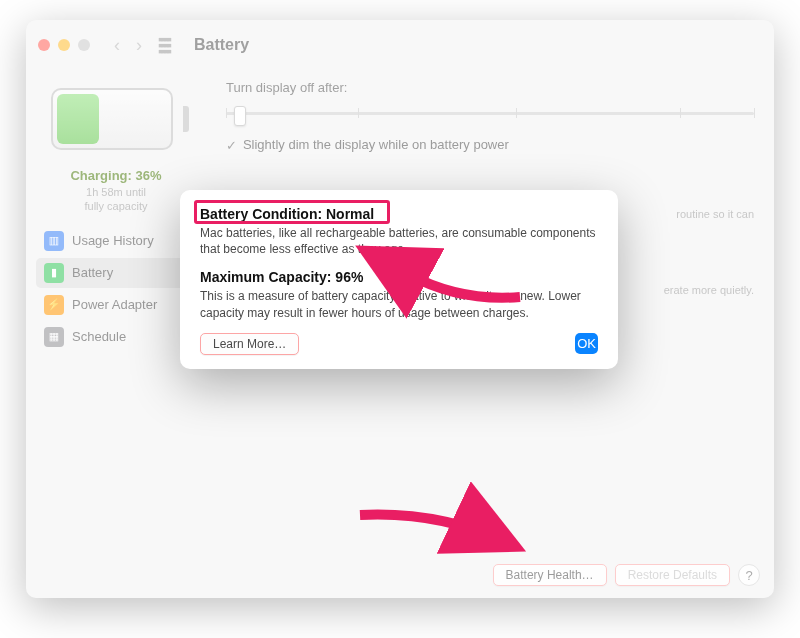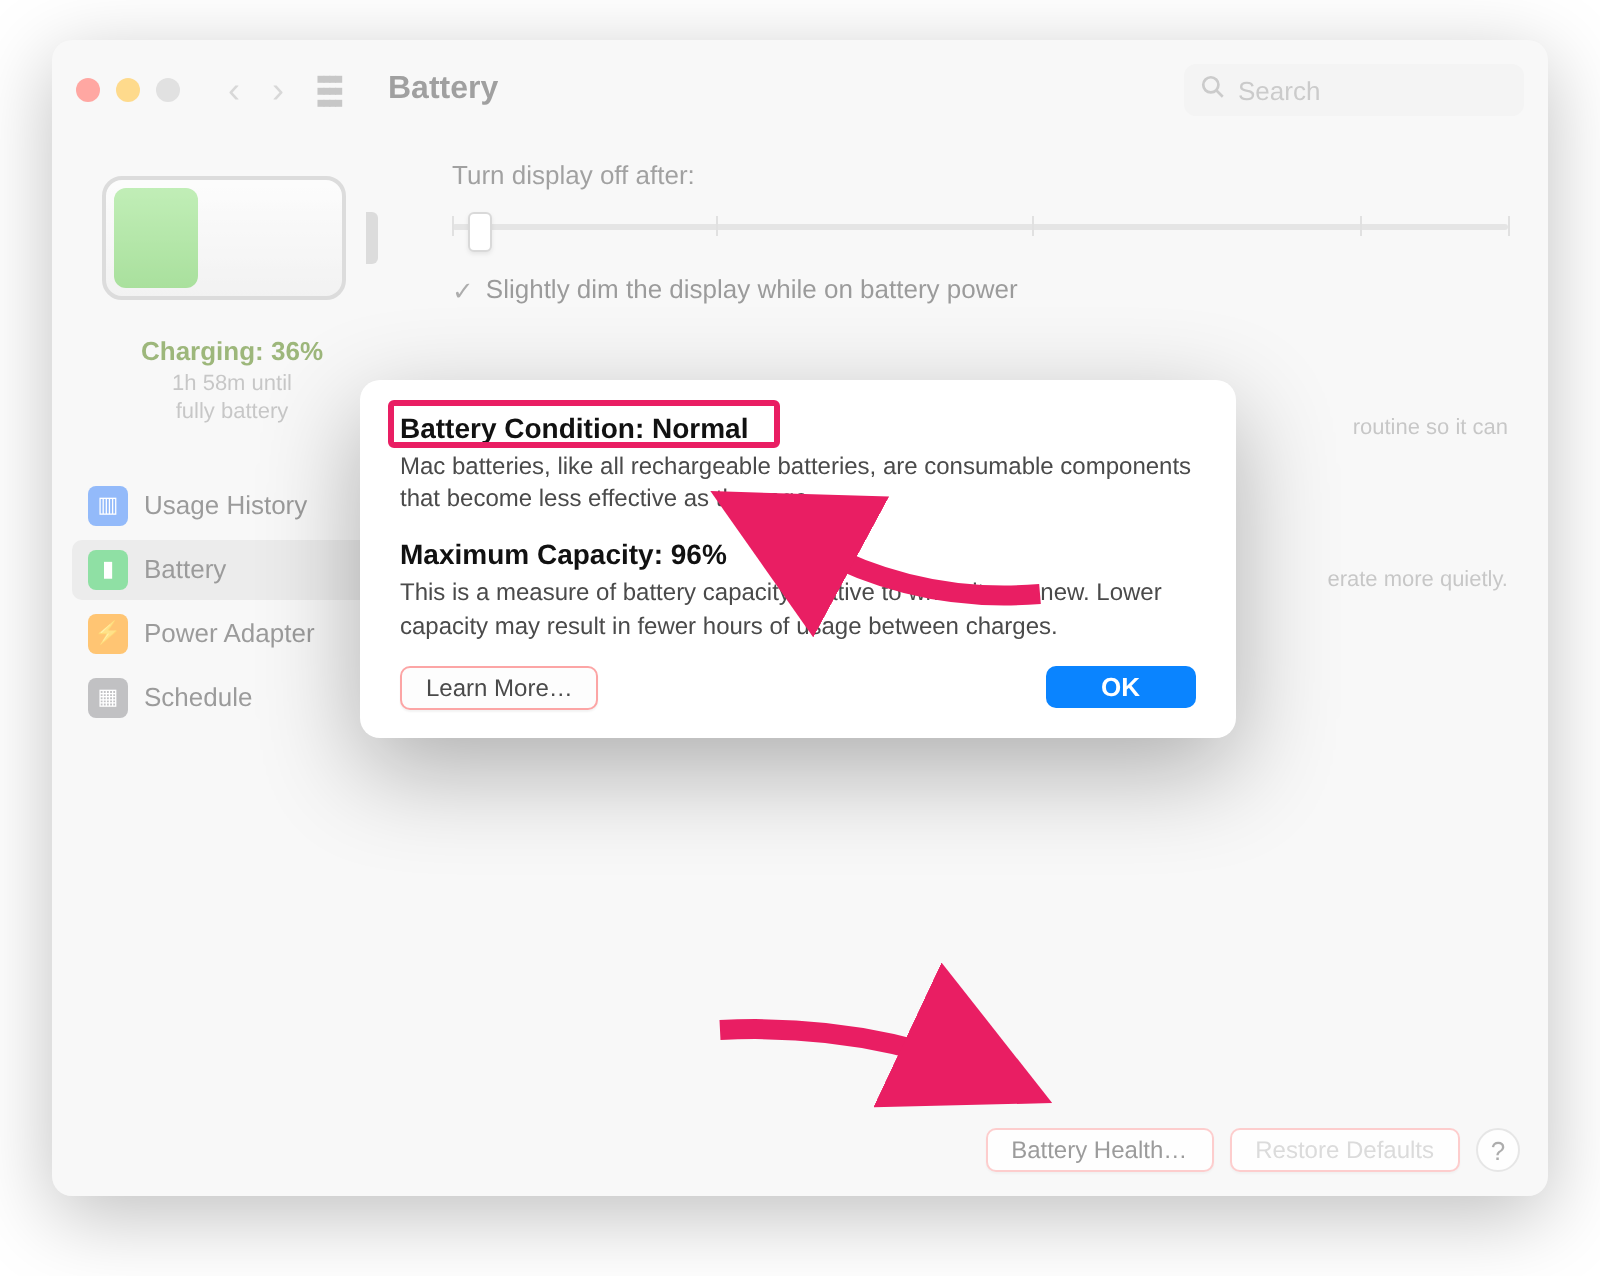--- a/index.html
+++ b/index.html
@@ -30,21 +30,21 @@
     .content { display: flex; height: calc(100% - 50px); }
     .sidebar { width: 180px; padding: 10px 10px; }
     .battery-ill { width: 130px; height: 70px; margin: 8px auto 10px; position: relative; }
     .battery-body {
       width: 122px; height: 62px; border: 2px solid #c0c0c0; border-radius: 10px;
       position: relative; background: linear-gradient(#fafafa,#e8e8e8);
     }
     .battery-tip { position: absolute; right: -8px; top: 18px; width: 6px; height: 26px; background:#c0c0c0; border-radius: 0 3px 3px 0;}
     .battery-fill { position: absolute; left:4px; top:4px; bottom:4px; width:36%; background: linear-gradient(#8ee07c,#63c74d); border-radius:6px;}
     .charge-status { text-align:center; font-size:13px; color:#4d7c0f; font-weight:600; margin-top:4px;}
-    .charge-sub { text-align:center; font-size:11px; color:#9a9a9a; line-height:1.3; margin-top:2px; margin-bottom: 24px;}
+    .charge-sub { text-align:center; font-size:11px; color:#9a9a9a; line-height:1.3; margin-top:2px; margin-bottom: 12px;}
     .sidemenu { display:flex; flex-direction:column; gap:2px; }
     .sideitem { display:flex; align-items:center; gap:8px; font-size:13px; color:#4a4a4a; padding:5px 8px; border-radius:5px; cursor:pointer;}
     .sideitem.active { background:#dcdcdc; }
     .side-icon { width:20px; height:20px; border-radius:4px; display:flex; align-items:center; justify-content:center; font-size:11px; color:#fff; flex-shrink:0;}
     .i-blue{background:#3b82f6;} .i-green{background:#34c759;} .i-orange{background:#ff9500;} .i-gray{background:#8e8e93;}
     .main { flex:1; padding: 10px 20px; font-size:13px; color:#4a4a4a; position:relative; }
     .section-label { font-size:13px; color:#555; margin-bottom:8px;}
     .slider-row { position:relative; height:20px; margin-bottom:4px;}
     .slider-track { position:absolute; left:0; right:0; top:9px; height:3px; background:#d0d0d0; border-radius:2px;}
     .slider-tick { position:absolute; top:5px; width:1px; height:10px; background:#c8c8c8;}
@@ -60,21 +60,21 @@
 
     
     .modal {
       position:absolute; left:180px; top:190px; width:438px; background:#fff;
       border-radius:10px; box-shadow: 0 16px 50px rgba(0,0,0,0.30); z-index:5;
       padding:16px 20px 14px;
     }
     .modal h3 { font-size:14px; font-weight:700; color:#111; margin-bottom:3px;}
     .modal p { font-size:12px; color:#4a4a4a; line-height:1.35; margin-bottom:12px;}
     .modal-btns { display:flex; justify-content:space-between; align-items:center; margin-top:6px;}
-    .ok-btn { background:#0a84ff; color:#fff; border:none; border-radius:5px; padding:3px 28px; font-size:13px; font-weight:700; cursor:pointer;}
+    .ok-btn { background:#0a84ff; color:#fff; border:none; border-radius:5px; padding:3px 2px; font-size:13px; font-weight:400; cursor:pointer;}
 
     .annot-box { position:absolute; border:3px solid #e91e63; border-radius:3px; z-index:6; pointer-events:none;}
     .annot-arrow { position:absolute; z-index:6; pointer-events:none; }
     .annot-arrow svg { overflow:visible; }
   </style>
 </head>
 <body>
 
 <div class="window">
 
@@ -87,42 +87,33 @@
     <div class="navarrows">
       <span>‹</span>
       <span>›</span>
     </div>
     <div class="grid-icon">
       <div>▪▪▪▪</div>
         <div>▪▪▪▪</div>
         <div>▪▪▪▪</div>
     </div>
     <div class="title">Battery</div>
-    <div class="search">
-      <span>
-        <svg width="13" height="13" viewBox="0 0 24 24" fill="none" stroke="#a0a0a0" stroke-width="2.5">
-            <circle cx="10" cy="10" r="7"></circle>
-            <line x1="21" y1="21" x2="15" y2="15"></line>
-          </svg>
-      </span>
-      <span>Search</span>
-    </div>
   </div>
 
   <div class="content">
     <div class="sidebar">
       <div class="battery-ill">
         <div class="battery-body">
             <div class="battery-fill"></div>
           </div>
         <div class="battery-tip"></div>
       </div>
       <div class="charge-status">Charging: 36%</div>
       <div class="charge-sub">
-        <span>1h 58m until</span><br><span>fully battery</span>
+        <span>1h 58m until</span><br><span>fully capacity</span>
       </div>
       <div class="sidemenu">
         <div class="sideitem">
           <div class="side-icon i-blue">▥</div>
           <span>Usage History</span>
         </div>
         <div class="sideitem active">
           <div class="side-icon i-green">▮</div>
           <span>Battery</span>
         </div>

